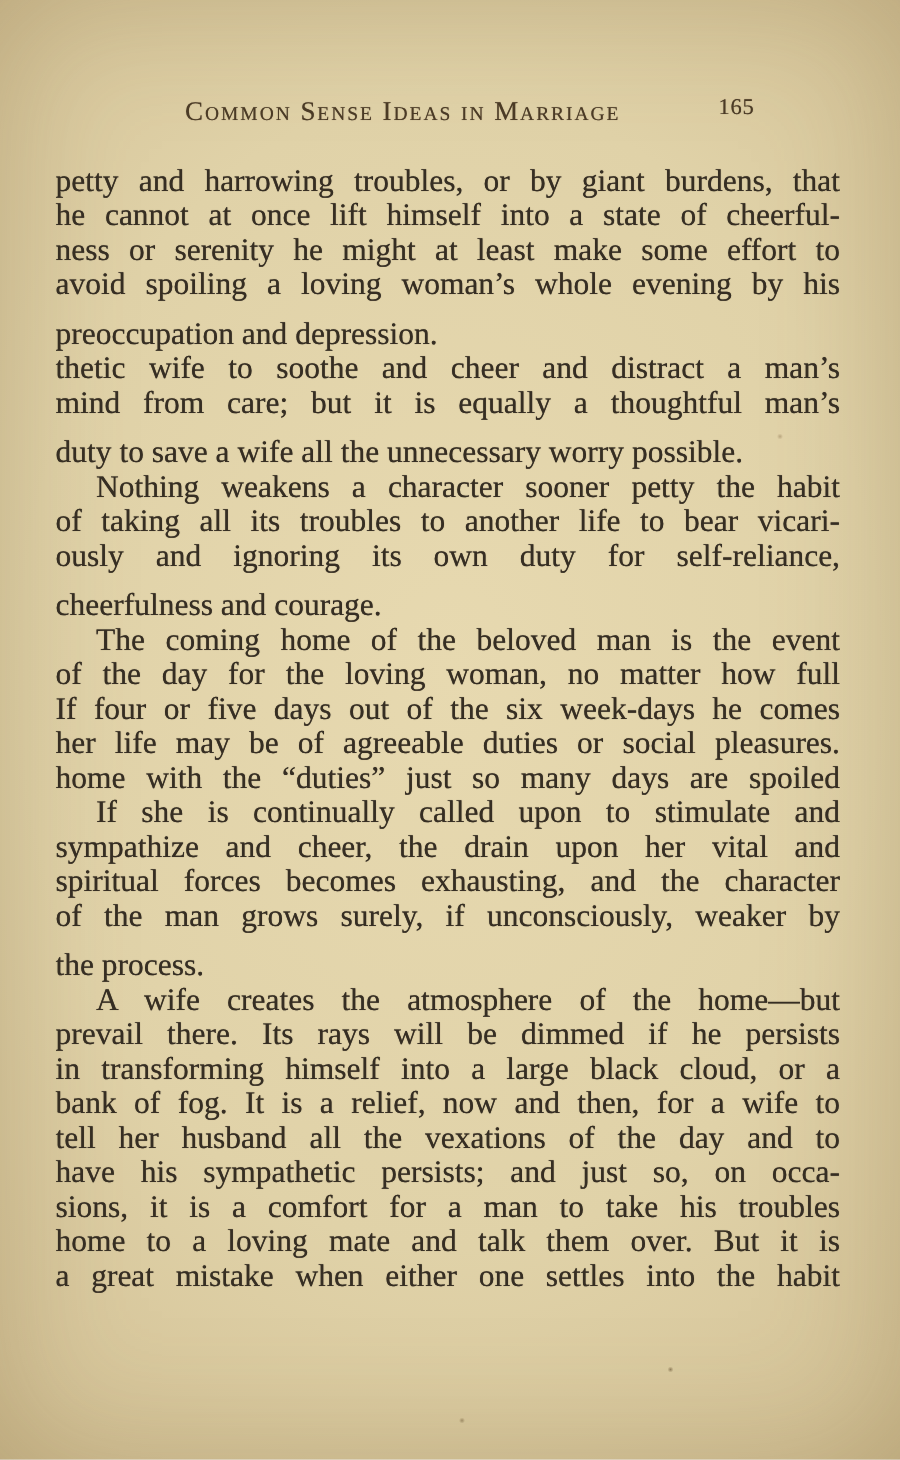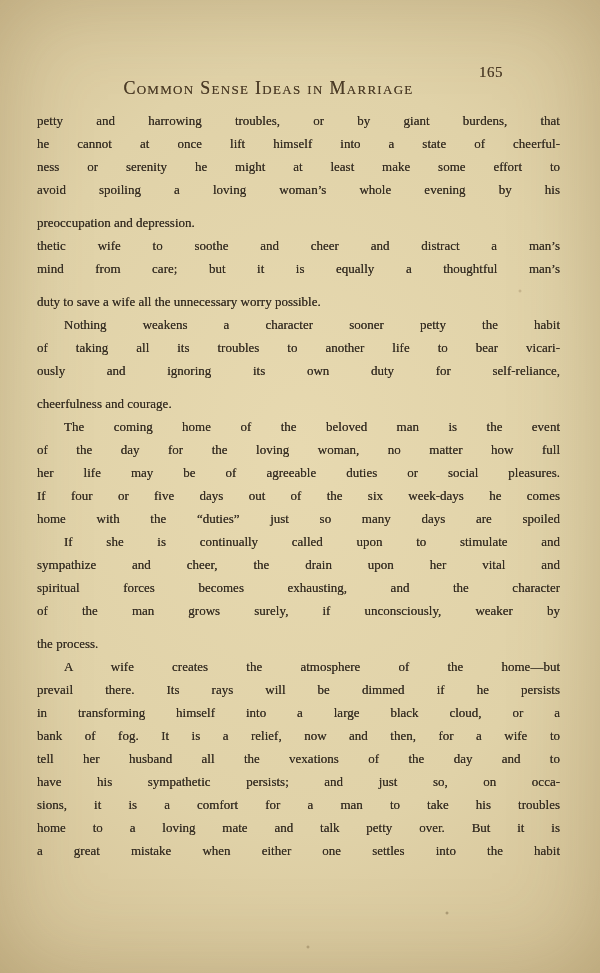--- a/index.html
+++ b/index.html
@@ -33,41 +33,40 @@
     font-variant: small-caps;
     font-size: 18px;
     letter-spacing: 1.3px;
     text-shadow: 0 0 0.5px rgba(75, 59, 38, 0.7);
   }
   .running-header .title {
     position: absolute;
     left: 50%;
     transform: translateX(-50%) translateX(-30px);
     white-space: nowrap;
-    margin-top: 14px;
   }
   .running-header .pagenum {
     position: absolute;
     right: 57px;
     font-variant: normal;
     letter-spacing: 0.5px;
     font-size: 15px;
   }
   .text-block {
     position: absolute;
     left: 37px;
     top: 109px;
     width: 523px;
     color: #362e23;
     text-shadow: 0 0 0.45px rgba(54, 46, 35, 0.85);
   }
   .line {
     height: 23px;
     line-height: 23px;
-    font-size: 13px;
+    font-size: 21px;
     text-align: justify;
     text-align-last: justify;
     white-space: normal;
     overflow: hidden;
   }
   .line.end {
     text-align-last: left;
     margin-top: 10px;
   }
   .line.indent {
@@ -103,39 +102,39 @@
     <div class="para">
       <div class="line indent">Nothing weakens a character sooner petty the habit</div>
       <div class="line">of taking all its troubles to another life to bear vicari-</div>
       <div class="line">ously and ignoring its own duty for self-reliance,</div>
       <div class="line end">cheerfulness and courage.</div>
     </div>
 
     <div class="para">
       <div class="line indent">The coming home of the beloved man is the event</div>
       <div class="line">of the day for the loving woman, no matter how full</div>
+      <div class="line">If four or five days out of the six week-days he comes</div>
       <div class="line">her life may be of agreeable duties or social pleasures.</div>
-      <div class="line">If four or five days out of the six week-days he comes</div>
       <div class="line">home with the “duties” just so many days are spoiled</div>
     </div>
 
     <div class="para">
       <div class="line indent">If she is continually called upon to stimulate and</div>
       <div class="line">sympathize and cheer, the drain upon her vital and</div>
       <div class="line">spiritual forces becomes exhausting, and the character</div>
       <div class="line">of the man grows surely, if unconsciously, weaker by</div>
       <div class="line end">the process.</div>
     </div>
 
     <div class="para">
       <div class="line indent">A wife creates the atmosphere of the home—but</div>
       <div class="line">prevail there.  Its rays will be dimmed if he persists</div>
       <div class="line">in transforming himself into a large black cloud, or a</div>
       <div class="line">bank of fog.  It is a relief, now and then, for a wife to</div>
       <div class="line">tell her husband all the vexations of the day and to</div>
       <div class="line">have his sympathetic persists; and just so, on occa-</div>
       <div class="line">sions, it is a comfort for a man to take his troubles</div>
-      <div class="line">home to a loving mate and talk petty over.  But it is</div>
+      <div class="line">home to a loving mate and talk them over.  But it is</div>
       <div class="line">a great mistake when either one settles into the habit</div>
     </div>
 
   </div>
 </div>
 
 </body></html>

